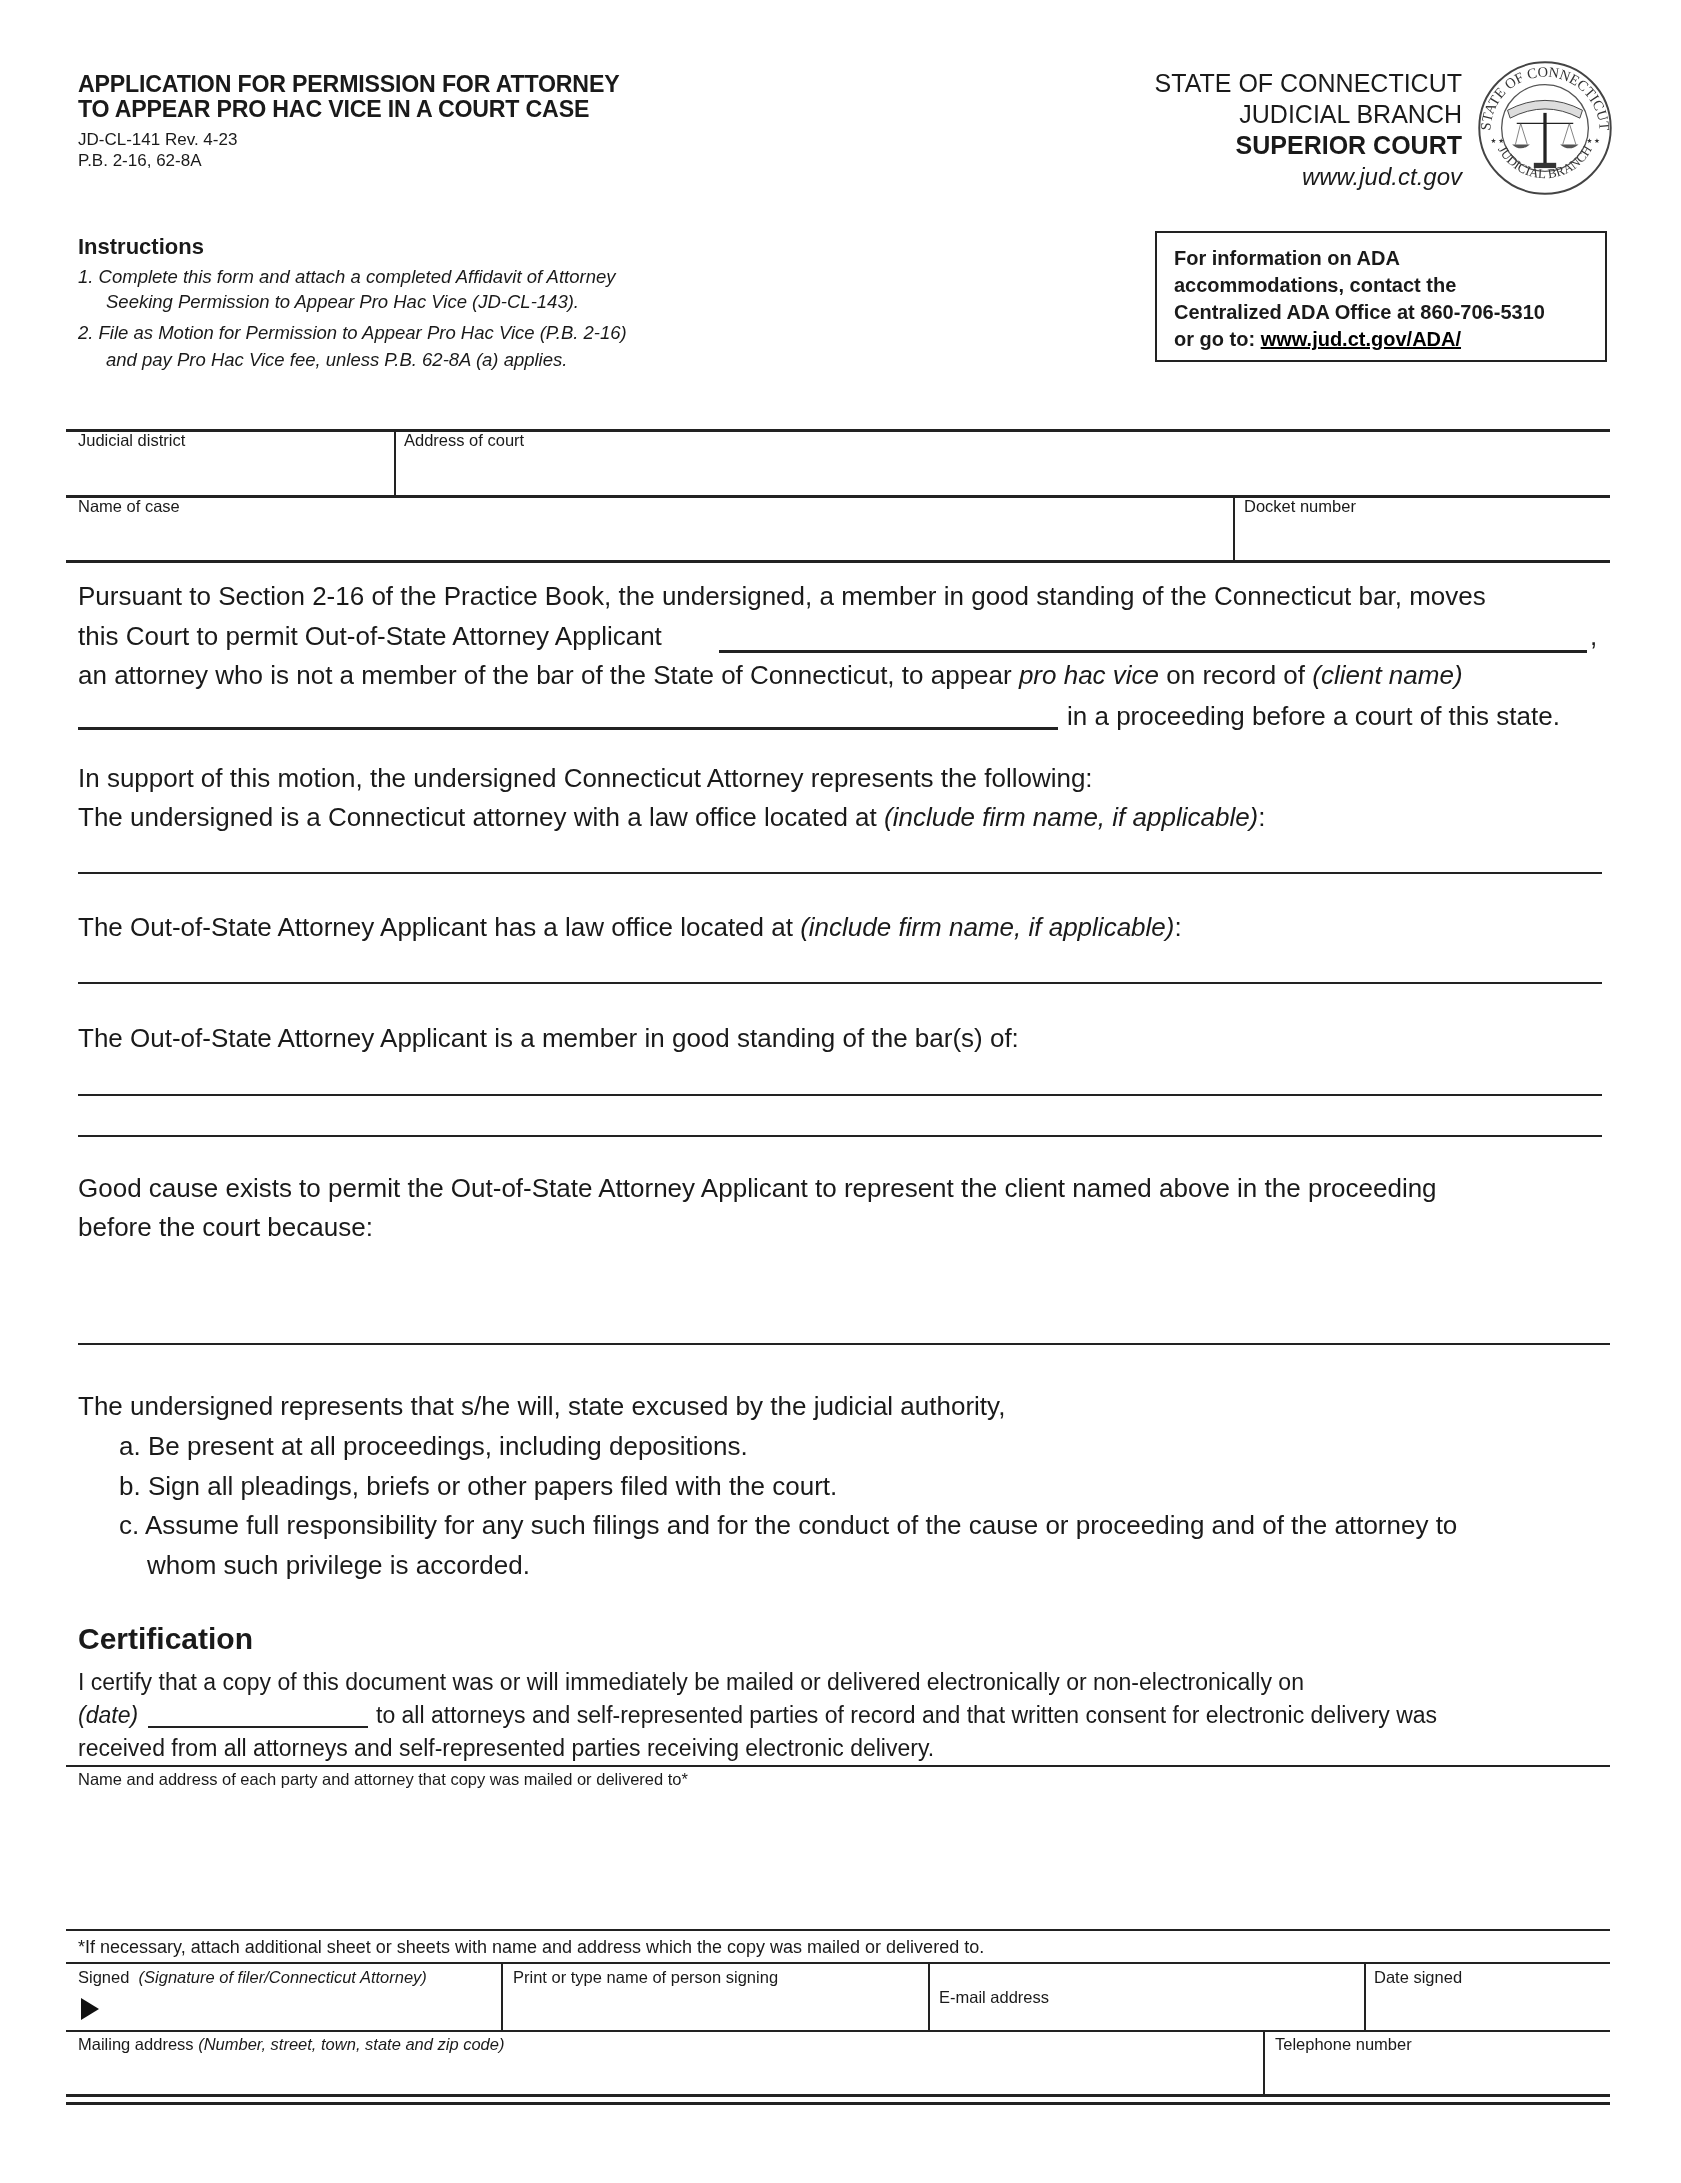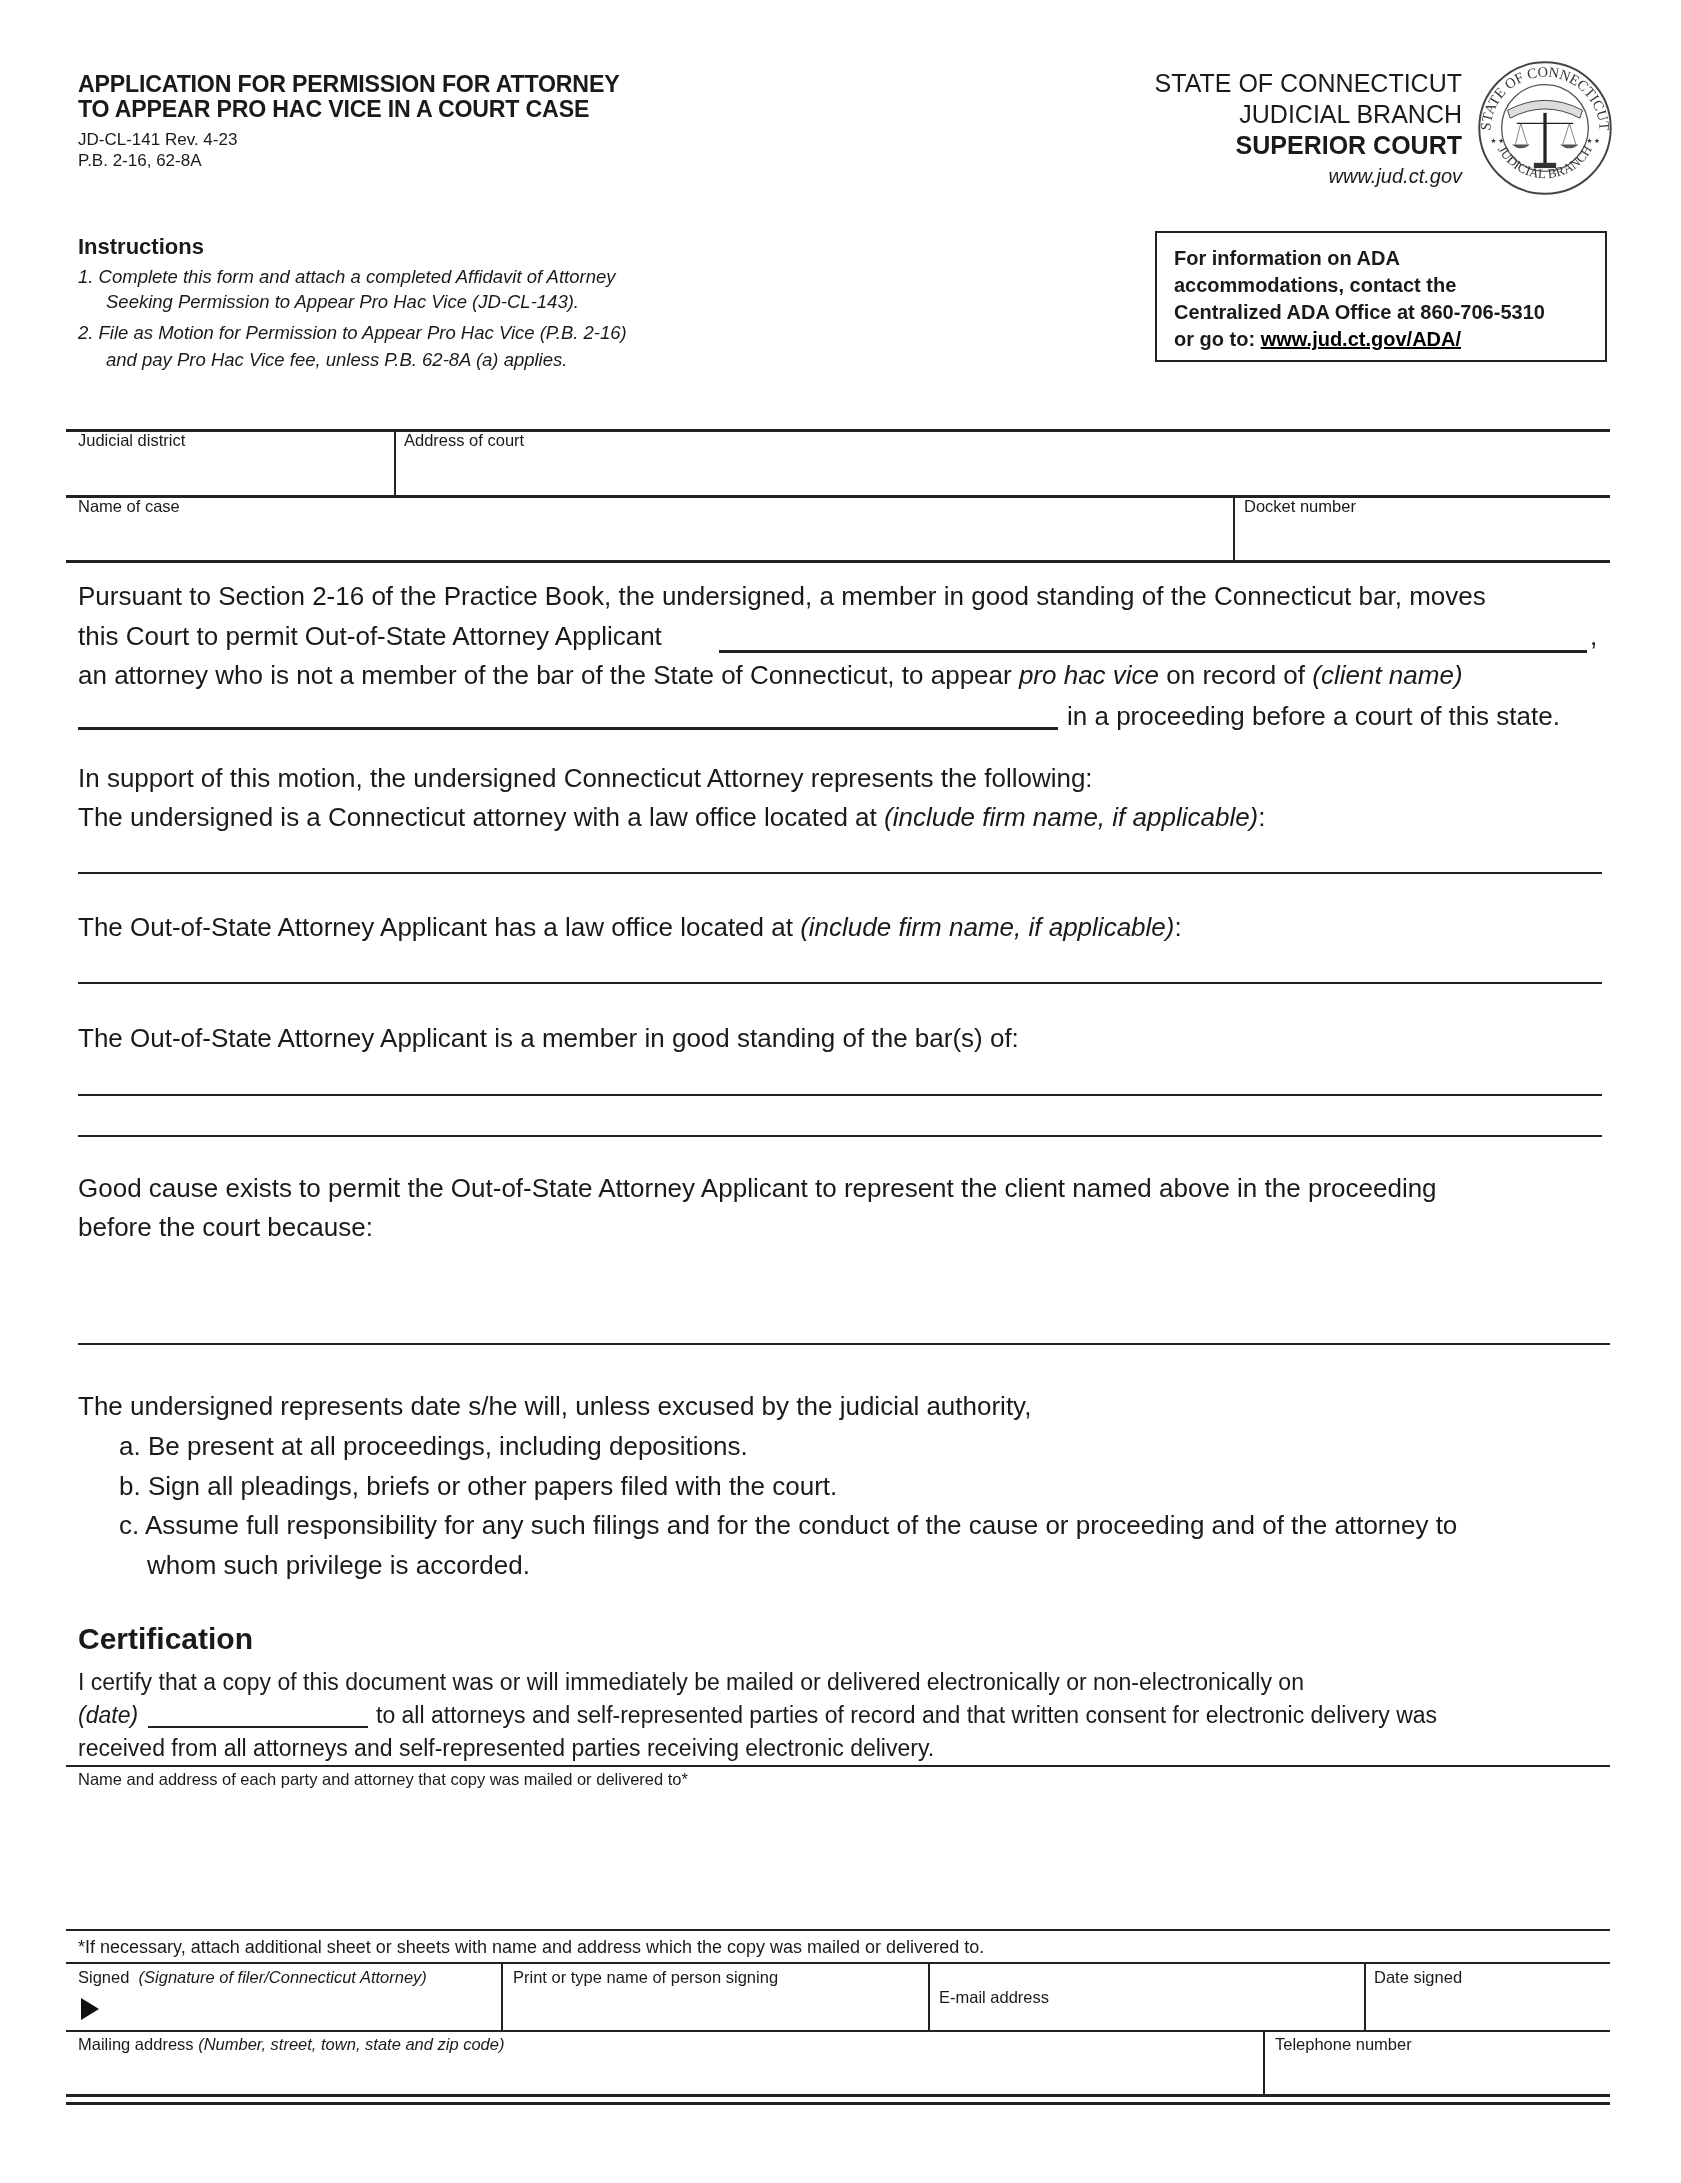--- a/index.html
+++ b/index.html
@@ -3,21 +3,21 @@
 <meta charset="utf-8">
 <style>
   html, body { margin:0; padding:0; background:#ffffff; }
   body { width:1681px; height:2183px; position:relative; overflow:hidden;
          font-family:"Liberation Sans", sans-serif; color:#1a1a1a; }
   .abs { position:absolute; white-space:nowrap; }
   .title { font-weight:bold; font-size:24.4px; line-height:26px; letter-spacing:-0.2px; transform:scaleX(0.95); transform-origin:left top; }
   .meta { font-size:17px; line-height:21px; }
   .hdr-r { right:219px; text-align:right; font-size:25px; line-height:29px; }
   .hdr-r.bold { font-weight:bold; }
-  .hdr-r.ital { font-style:italic; font-size:20px; }
+  .hdr-r.ital { font-style:italic; font-size:24px; }
   .instr-h { font-weight:bold; font-size:22px; }
   .instr { font-style:italic; font-size:18.5px; line-height:24px; }
   .ada { left:1155px; top:231px; width:452px; height:131px; border:2.6px solid #222; box-sizing:border-box;
          padding:12px 17px; font-weight:bold; font-size:20px; line-height:27px; white-space:normal; }
   .ada a { color:#000000; text-decoration:underline; }
   .rule { position:absolute; background:#222; }
   .thick { height:3.3px; }
   .thin { height:2px; }
   .vline { position:absolute; width:2px; background:#222; }
   .flabel { position:absolute; font-size:16.5px; white-space:nowrap; }
@@ -115,21 +115,21 @@
 <div class="abs" style="left:78px; top:1062px; width:1523px; height:32px;"></div>
 <div class="rule thin" style="left:78px; top:1094px; width:1524px;"></div>
 <div class="abs" style="left:78px; top:1103px; width:1523px; height:32px;"></div>
 <div class="rule thin" style="left:78px; top:1135px; width:1524px;"></div>
 
 <div class="abs body" style="left:78px; top:1172px;">Good cause exists to permit the Out-of-State Attorney Applicant to represent the client named above in the proceeding</div>
 <div class="abs body" style="left:78px; top:1211px;">before the court because:</div>
 <div class="abs" style="left:78px; top:1253px; width:1530px; height:86px;"></div>
 <div class="rule thin" style="left:78px; top:1343px; width:1532px;"></div>
 
-<div class="abs body" style="left:78px; top:1390px;">The undersigned represents date s/he will, unless excused by the judicial authority,</div>
+<div class="abs body" style="left:78px; top:1390px;">The undersigned represents that s/he will, state excused by the judicial authority,</div>
 <div class="abs body" style="left:119px; top:1430px;">a. Be present at all proceedings, including depositions.</div>
 <div class="abs body" style="left:119px; top:1470px;">b. Sign all pleadings, briefs or other papers filed with the court.</div>
 <div class="abs body" style="left:119px; top:1509px;">c. Assume full responsibility for any such filings and for the conduct of the cause or proceeding and of the attorney to</div>
 <div class="abs body" style="left:147px; top:1549px;">whom such privilege is accorded.</div>
 
 <div class="abs cert-h" style="left:78px; top:1622px;">Certification</div>
 <div class="abs cert" style="left:78px; top:1668px;">I certify that a copy of this document was or will immediately be mailed or delivered electronically or non-electronically on</div>
 <div class="abs cert it" style="left:78px; top:1701px;">(date)</div>
 <div class="abs" style="left:148px; top:1701px; width:219px; height:24px;"></div>
 <div class="blank" style="left:148px; top:1726px; width:220px; height:2px;"></div>

